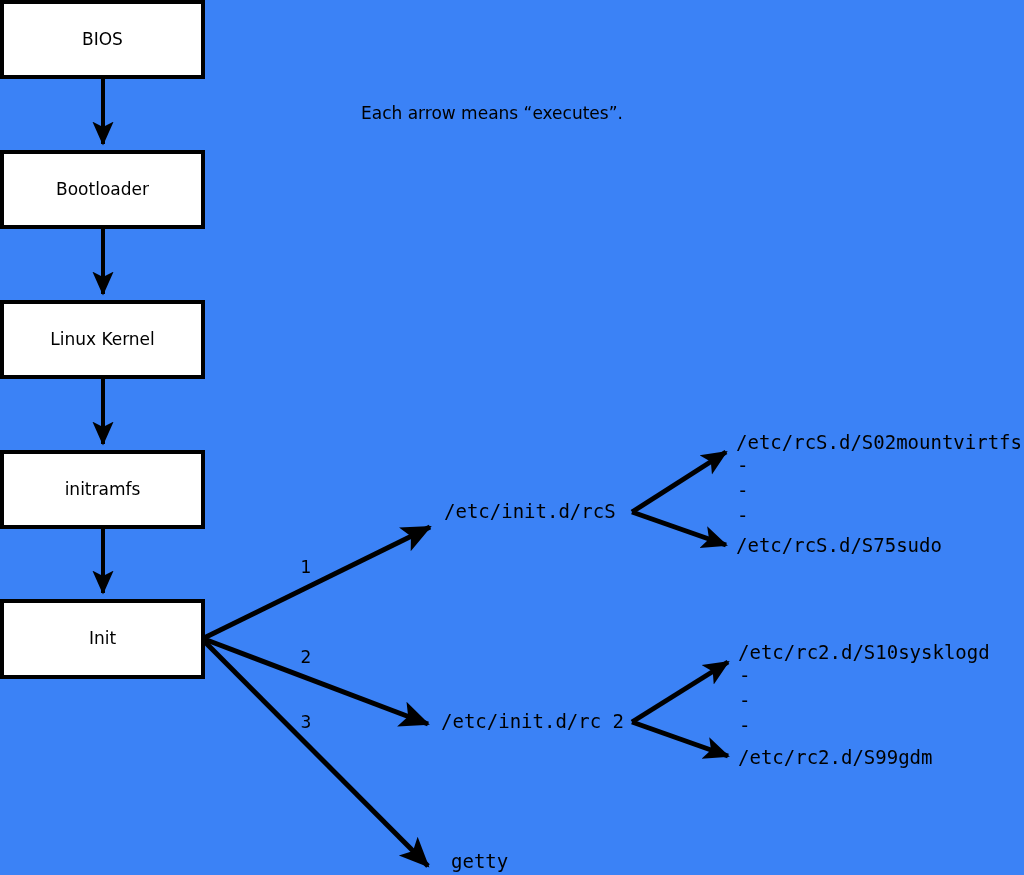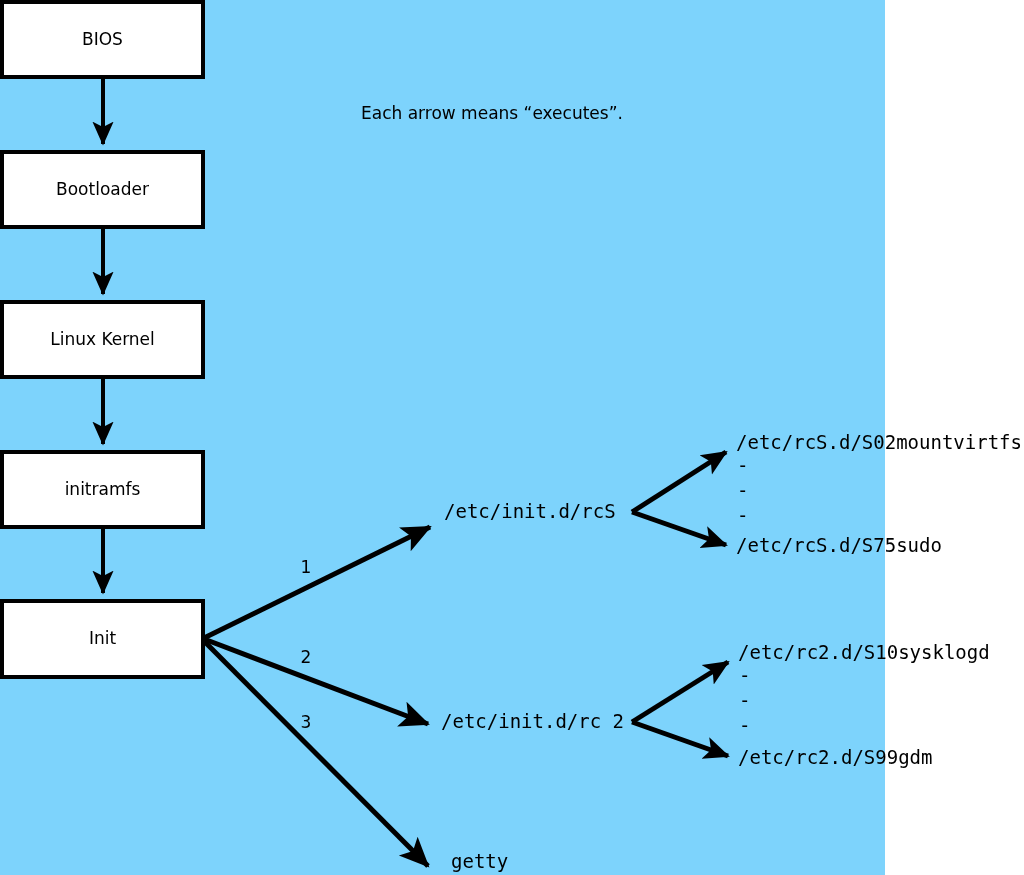--- a/index.html
+++ b/index.html
@@ -8,23 +8,23 @@
     background: #ffffff;
   }
   body {
     width: 1024px;
     height: 875px;
     overflow: hidden;
     font-family: "Liberation Sans", sans-serif;
   }
   #diagram-root {
     position: relative;
-    width: 885px;
+    width: 1024px;
     height: 875px;
-    background: #7dd3fc;
+    background: #3b82f6;
   }
   svg#boot-diagram {
     display: block;
     width: 1024px;
     height: 875px;
   }
   .box-rect {
     fill: #ffffff;
     stroke: #000000;
     stroke-width: 4;

